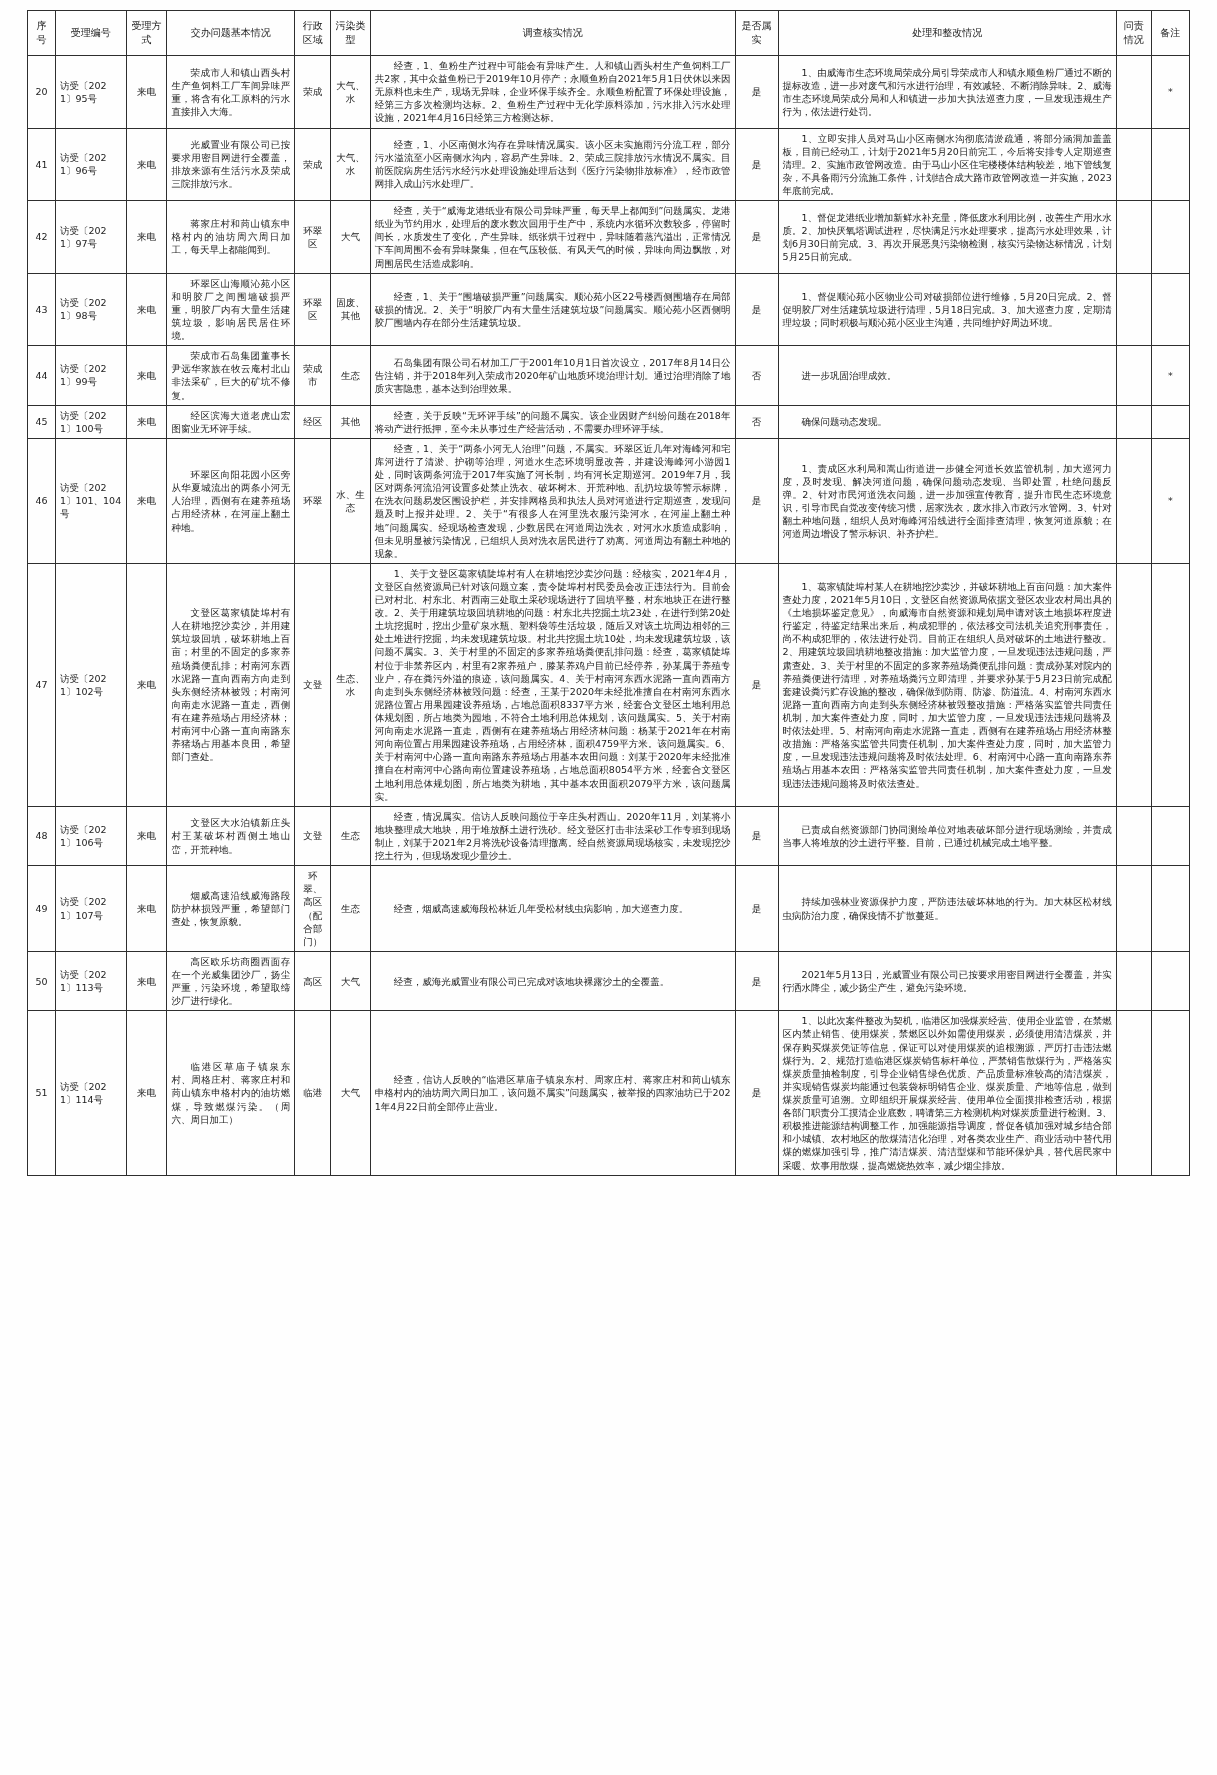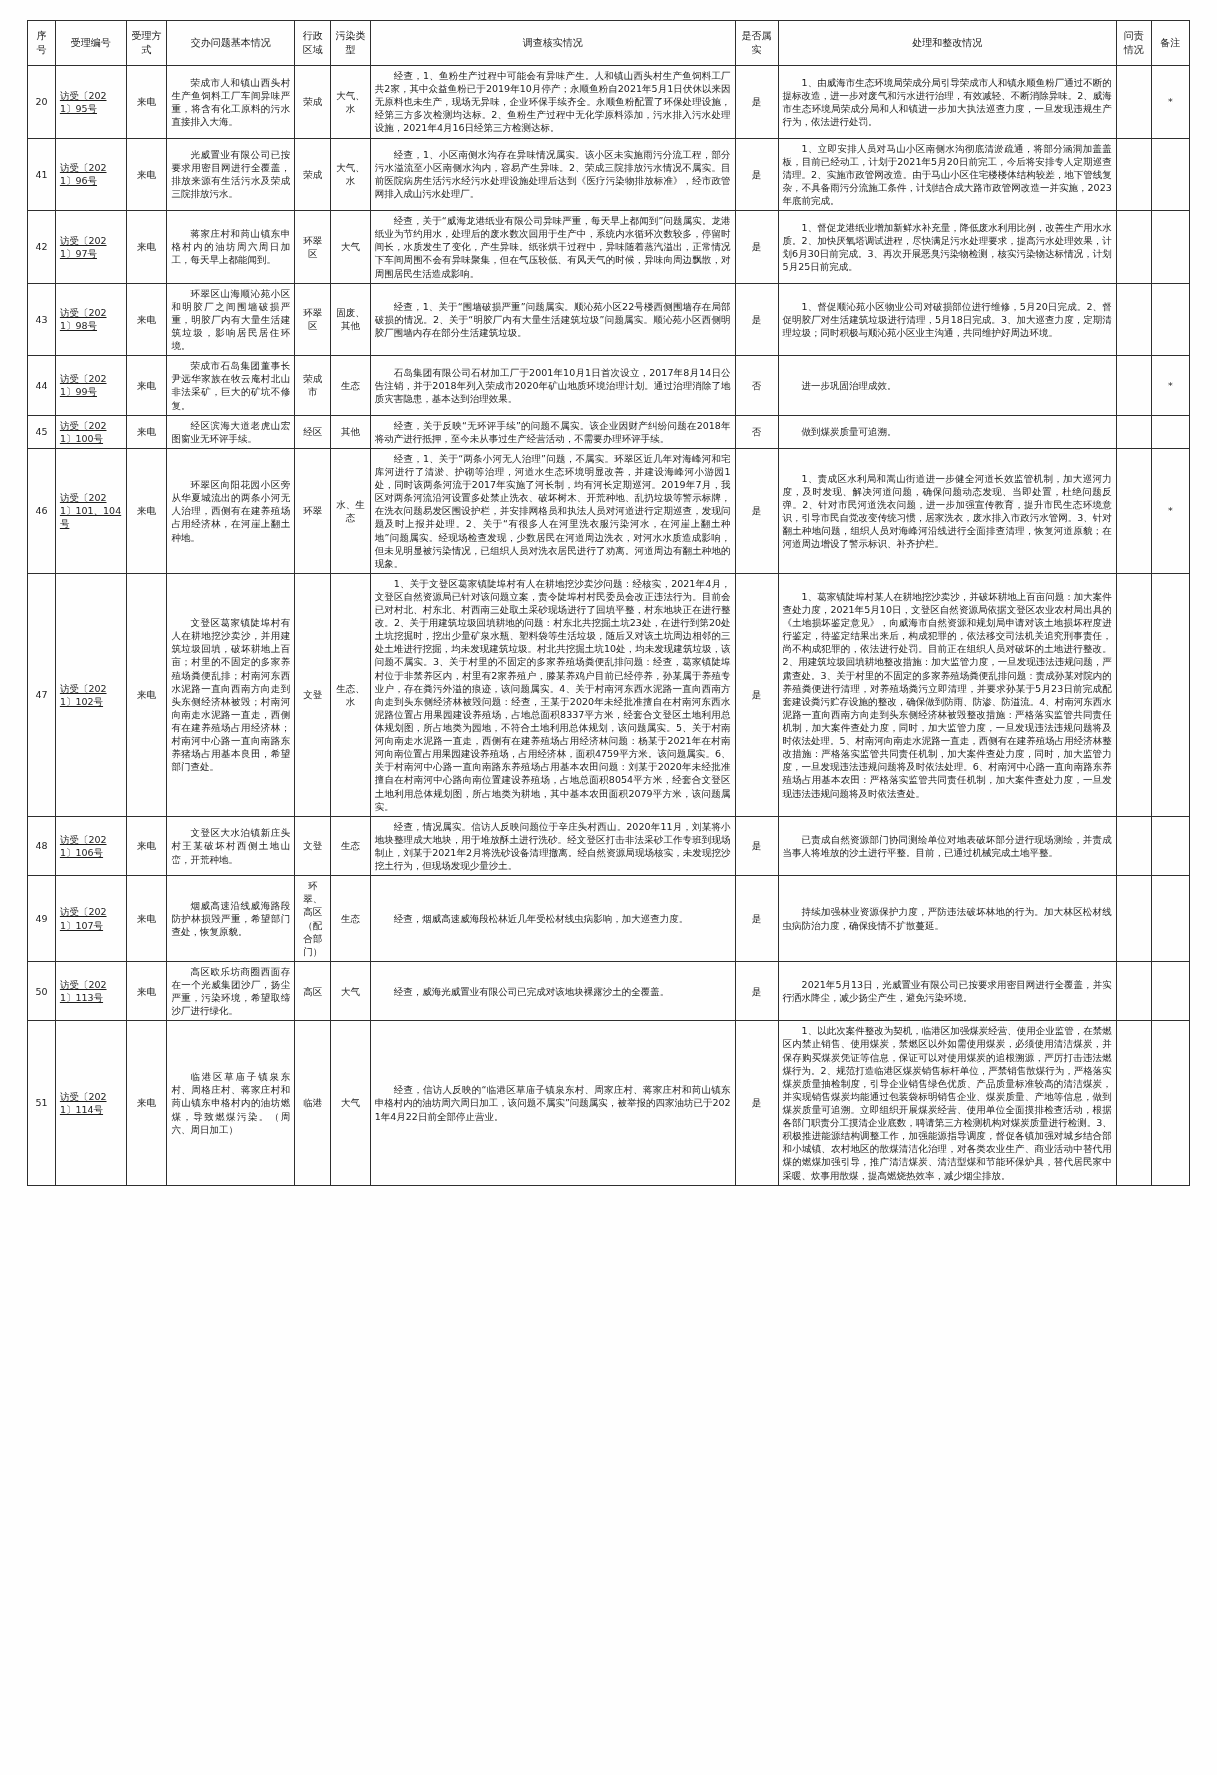--- a/index.html
+++ b/index.html
@@ -14,37 +14,36 @@
     box-sizing:border-box;
     padding:10px 27px 14px 27px;
     background:#fefefe;
   }
   table.doc{
     width:100%;
     border-collapse:collapse;
     table-layout:fixed;
     font-size:9.5px;
     line-height:1.38;
-    margin-top:10px;
   }
   table.doc th, table.doc td{
     border:1px solid #2e2e2e;
     padding:3px 4px;
     vertical-align:middle;
     word-break:break-all;
     overflow-wrap:anywhere;
   }
   table.doc th{
     font-weight:normal;
     text-align:center;
     height:38px;
     font-size:10px;
   }
   td.c{text-align:center;}
-  td.l{text-align:left;text-decoration:underline;}
+  td.l{text-align:left;}
   td.j{text-align:justify;text-justify:inter-ideograph;}
   td.j .para{text-indent:2em;}
   tr{page-break-inside:avoid;}
 </style>
 </head>
 <body>
 
 <div class="page">
   <table class="doc">
     <colgroup>
@@ -178,21 +177,21 @@
           <td class="j">
             <div class="para">经区滨海大道老虎山宏图窗业无环评手续。</div>
           </td>
           <td class="c">经区</td>
           <td class="c">其他</td>
           <td class="j">
             <div class="para">经查，关于反映“无环评手续”的问题不属实。该企业因财产纠纷问题在2018年将动产进行抵押，至今未从事过生产经营活动，不需要办理环评手续。</div>
           </td>
           <td class="c">否</td>
           <td class="j">
-            <div class="para">做到煤炭质量可追溯。</div>
+            <div class="para">确保问题动态发现。</div>
           </td>
           <td class="c"></td>
           <td class="c"></td>
         </tr>
         <tr>
           <td class="c">46</td>
           <td class="l">访受〔2021〕101、104号</td>
           <td class="c">来电</td>
           <td class="j">
             <div class="para">环翠区向阳花园小区旁从华夏城流出的两条小河无人治理，西侧有在建养殖场占用经济林，在河崖上翻土种地。</div>

